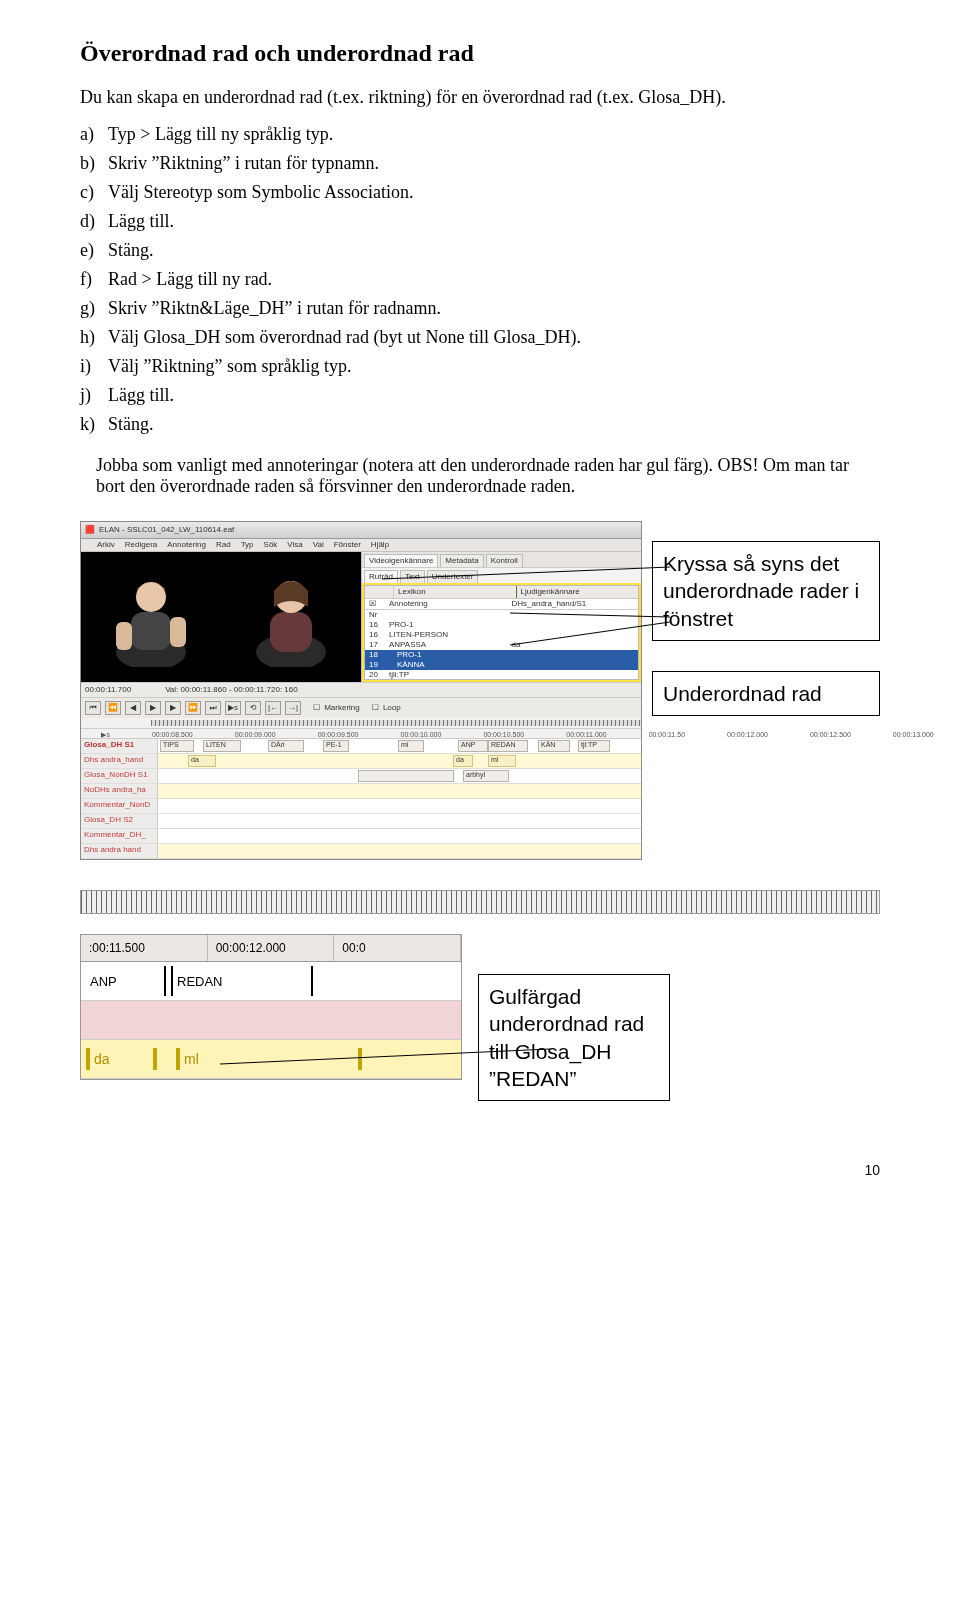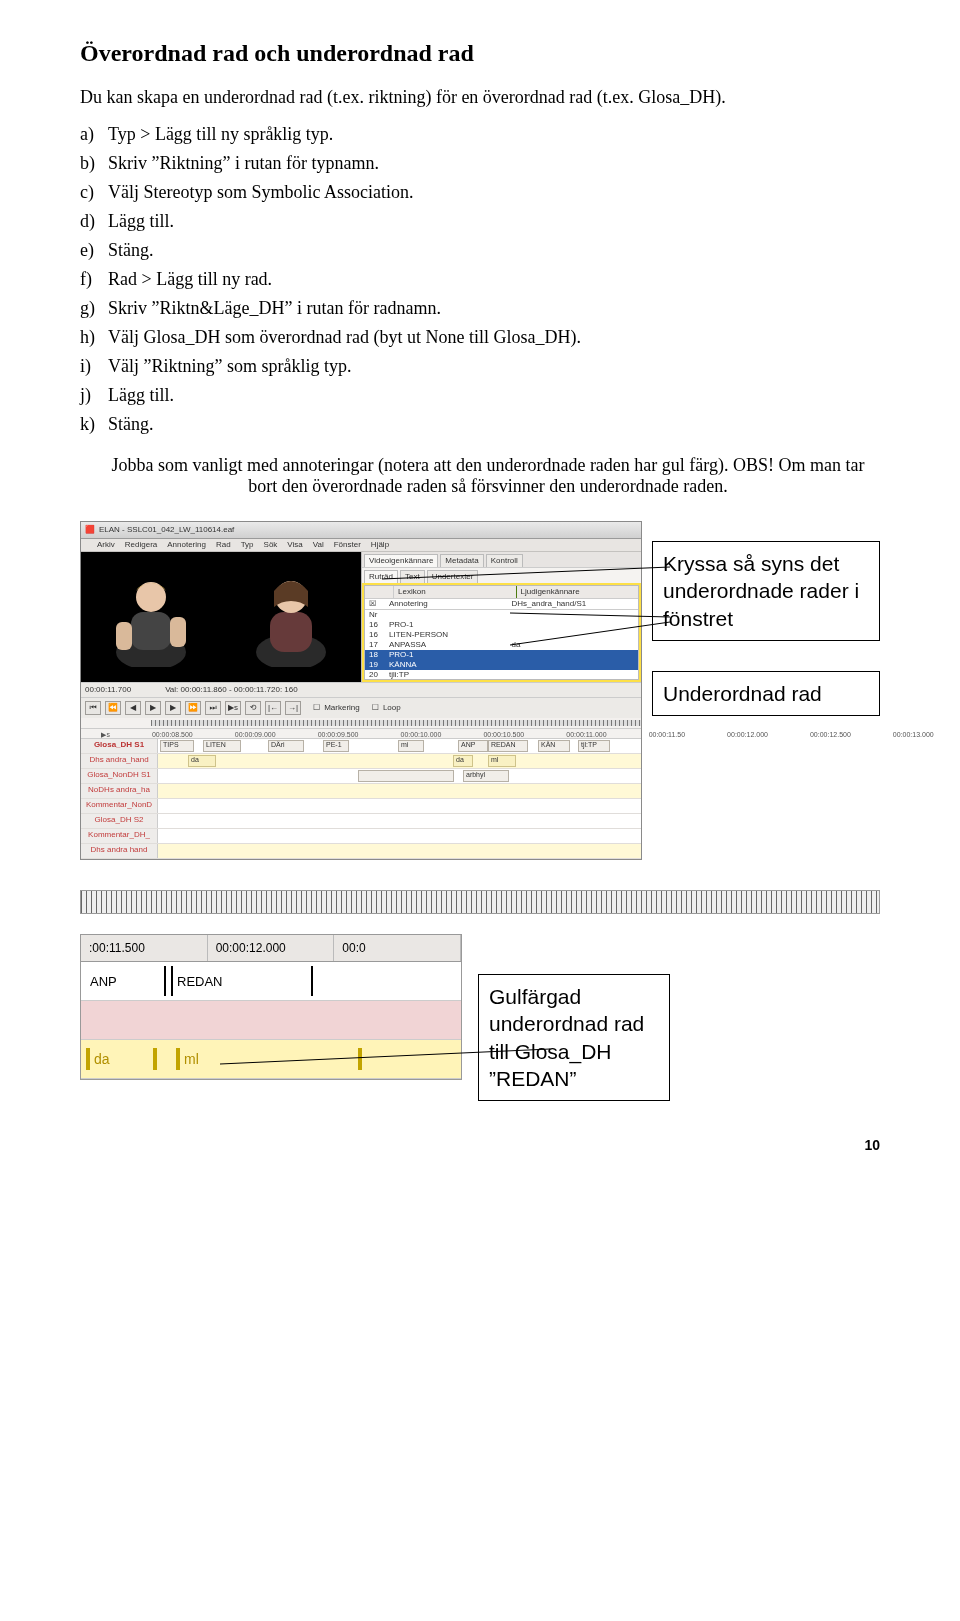--- a/index.html
+++ b/index.html
@@ -30,21 +30,20 @@
   padding: 4px 0 4px 28px;
   position: relative;
 }
 ol.steps li .marker {
   position: absolute;
   left: 0;
   top: 4px;
 }
 p.note {
   margin: 8px 0 24px 16px;
-  text-align: center;
 }
 .figure-row {
   display: flex;
   align-items: flex-start;
   gap: 10px;
   margin-bottom: 30px;
 }
 
 .elan {
   width: 560px;
@@ -139,21 +138,21 @@
 .listhead span:nth-child(2){ flex:1; border-right:1px solid #4d7c0f; }
 .listhead span:nth-child(3){ flex:1; }
 .listarea .row {
   display: flex;
   font-size: 8px;
   padding: 1px 4px;
 }
 .listarea .row span:first-child { width: 20px; }
 .listarea .row span:nth-child(2){ flex:1; }
 .listarea .row span:nth-child(3){ flex:1; }
-.listarea .row.hl { background: #2a5da8; color:#fff; }
+.listarea .row.hl { background: #2a5da8; color:#fff;gap:8px; }
 .controls-row {
   display: flex;
   align-items: center;
   gap: 4px;
   padding: 3px 4px;
   background: #eceae7;
   border-top: 1px solid #ccc;
   font-size: 8px;
 }
 .ctrl-btn {
@@ -184,21 +183,20 @@
 }
 .track .label {
   width: 70px;
   background: #eeecea;
   color: #c23b3b;
   font-size: 8px;
   padding: 2px 3px;
   border-right: 1px solid #ccc;
   overflow: hidden;
   white-space: nowrap;
-  text-align: center;
 }
 .track.top .label { color:#b33; font-weight:bold; }
 .track .lane {
   flex: 1;
   position: relative;
   background: #fff;
 }
 .track.yellow .lane { background: #fff9d6; }
 .seg {
   position: absolute;
@@ -285,22 +283,21 @@
   border-right:4px solid #c2a400;
   padding:0 4px;
   font-size:14px;
   color:#b18f00;
   display:flex; align-items:center;
 }
 .pagenum {
   text-align:right;
   font-family: Arial, sans-serif;
   font-size: 14px;
-  margin-top: 36px;
-  font-weight: bold;
+  margin-top: 61px;
 }
 </style>
 </head>
 <body>
 
 <div class="page">
   <h2 class="title">Överordnad rad och underordnad rad</h2>
   <p class="intro">Du kan skapa en underordnad rad (t.ex. riktning) för en överordnad rad (t.ex. Glosa_DH).</p>
 
   <ol class="steps" id="steps-list">

